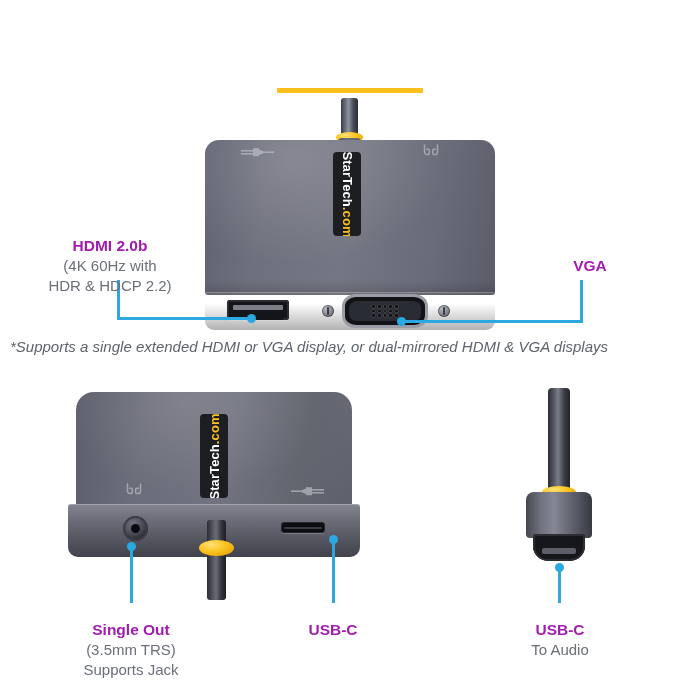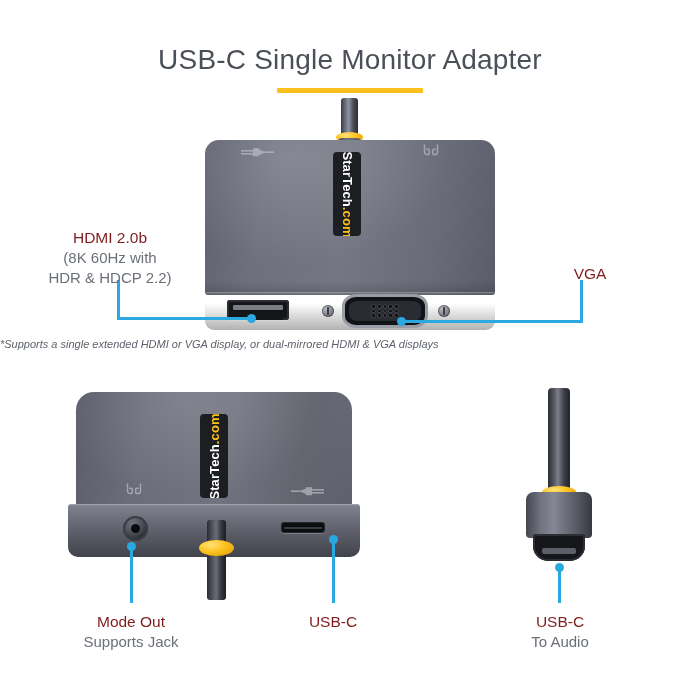--- a/index.html
+++ b/index.html
@@ -15,26 +15,26 @@
   .title{
     left:0;top:44px;width:700px;text-align:center;
     font-size:28px;font-weight:400;color:#4b5058;letter-spacing:.2px;
   }
   .title-rule{
     left:277px;top:88px;width:146px;height:5px;background:#fcc01e;border-radius:1px;
   }
 
   
   .lbl{text-align:center;line-height:20px;}
-  .lbl .l1{font-size:15.5px;font-weight:400;color:#7f1d1d;}
+  .lbl .l1{font-size:15.5px;font-weight:700;color:#a21caf;margin-top:8px;}
   .lbl .l2,.lbl .l3{font-size:15px;font-weight:400;color:#6a6f78;}
 
   .footnote{
-    left:0;top:338px;width:608px;text-align:left;
-    font-size:11px;font-style:italic;color:#5d636c;
+    left:0;top:338px;width:608px;text-align:right;
+    font-size:15px;font-style:italic;color:#5d636c;
   }
 
   
   .ln{background:#29a9e0;}
   .dot{background:#29a9e0;border-radius:50%;}
 
   
   #dev1{left:205px;top:140px;width:290px;height:190px;}
   .body-top{
     position:absolute;left:0;top:0;width:290px;height:155px;
@@ -174,21 +174,20 @@
   }
   .plug-tongue{
     position:absolute;background:#5d5f68;border-radius:2px;
   }
 </style>
 </head>
 <body>
 
 <div class="stage">
 
-  <div class="abs title">USB-C Single Monitor Adapter</div>
   <div class="abs title-rule"></div>
 
   <div class="abs" id="dev1">
 
     <div class="cable-v abs" style="left:136px;top:-42px;height:50px;"></div>
     <div class="ring-y abs" style="left:131px;top:-8px;width:27px;height:11px;"></div>
     <div class="strain abs" style="left:133px;top:-2px;width:23px;height:14px;"></div>
 
     <div class="body-top"></div>
     <div class="body-face"></div>
@@ -244,25 +243,25 @@
   <div class="abs ln" style="left:117px;top:280px;width:3px;height:40px;"></div>
   <div class="abs ln" style="left:117px;top:317px;width:135px;height:3px;"></div>
   <div class="abs dot" style="left:247px;top:314px;width:9px;height:9px;"></div>
 
   <div class="abs ln" style="left:580px;top:280px;width:3px;height:43px;"></div>
   <div class="abs ln" style="left:400px;top:320px;width:183px;height:3px;"></div>
   <div class="abs dot" style="left:397px;top:317px;width:9px;height:9px;"></div>
 
   <div class="abs lbl" style="left:10px;top:228px;width:200px;">
     <div class="l1">HDMI 2.0b</div>
-    <div class="l2">(8K 60Hz with</div>
+    <div class="l2">(4K 60Hz with</div>
     <div class="l3">HDR &amp; HDCP 2.2)</div>
   </div>
 
-  <div class="abs lbl" style="left:490px;top:264px;width:200px;">
+  <div class="abs lbl" style="left:490px;top:248px;width:200px;">
     <div class="l1">VGA</div>
   </div>
 
   <div class="abs footnote">*Supports a single extended HDMI or VGA display, or dual-mirrored HDMI &amp; VGA displays</div>
 
   <div class="abs" id="dev2">
     <div class="body2-top"></div>
     <div class="body2-face"></div>
 
     <div class="logo" style="left:132px;top:22px;width:28px;height:84px;">
@@ -302,21 +301,22 @@
     <div class="ring-y abs" style="left:42px;top:98px;width:34px;height:12px;"></div>
     <div class="plug-shell" style="left:26px;top:104px;width:66px;height:46px;"></div>
     <div class="plug-tip" style="left:33px;top:146px;width:52px;height:27px;"></div>
     <div class="plug-tongue" style="left:42px;top:160px;width:34px;height:6px;"></div>
   </div>
 
   <div class="abs ln" style="left:558px;top:566px;width:3px;height:37px;"></div>
   <div class="abs dot" style="left:555px;top:563px;width:9px;height:9px;"></div>
 
   <div class="abs lbl" style="left:31px;top:612px;width:200px;">
-    <div class="l1">Mode Out</div>
+    <div class="l1">Single Out</div>
+    <div class="l2">(3.5mm TRS)</div>
     <div class="l3">Supports Jack</div>
   </div>
 
   <div class="abs lbl" style="left:233px;top:612px;width:200px;">
     <div class="l1">USB-C</div>
   </div>
 
   <div class="abs lbl" style="left:460px;top:612px;width:200px;">
     <div class="l1">USB-C</div>
     <div class="l2">To Audio</div>

